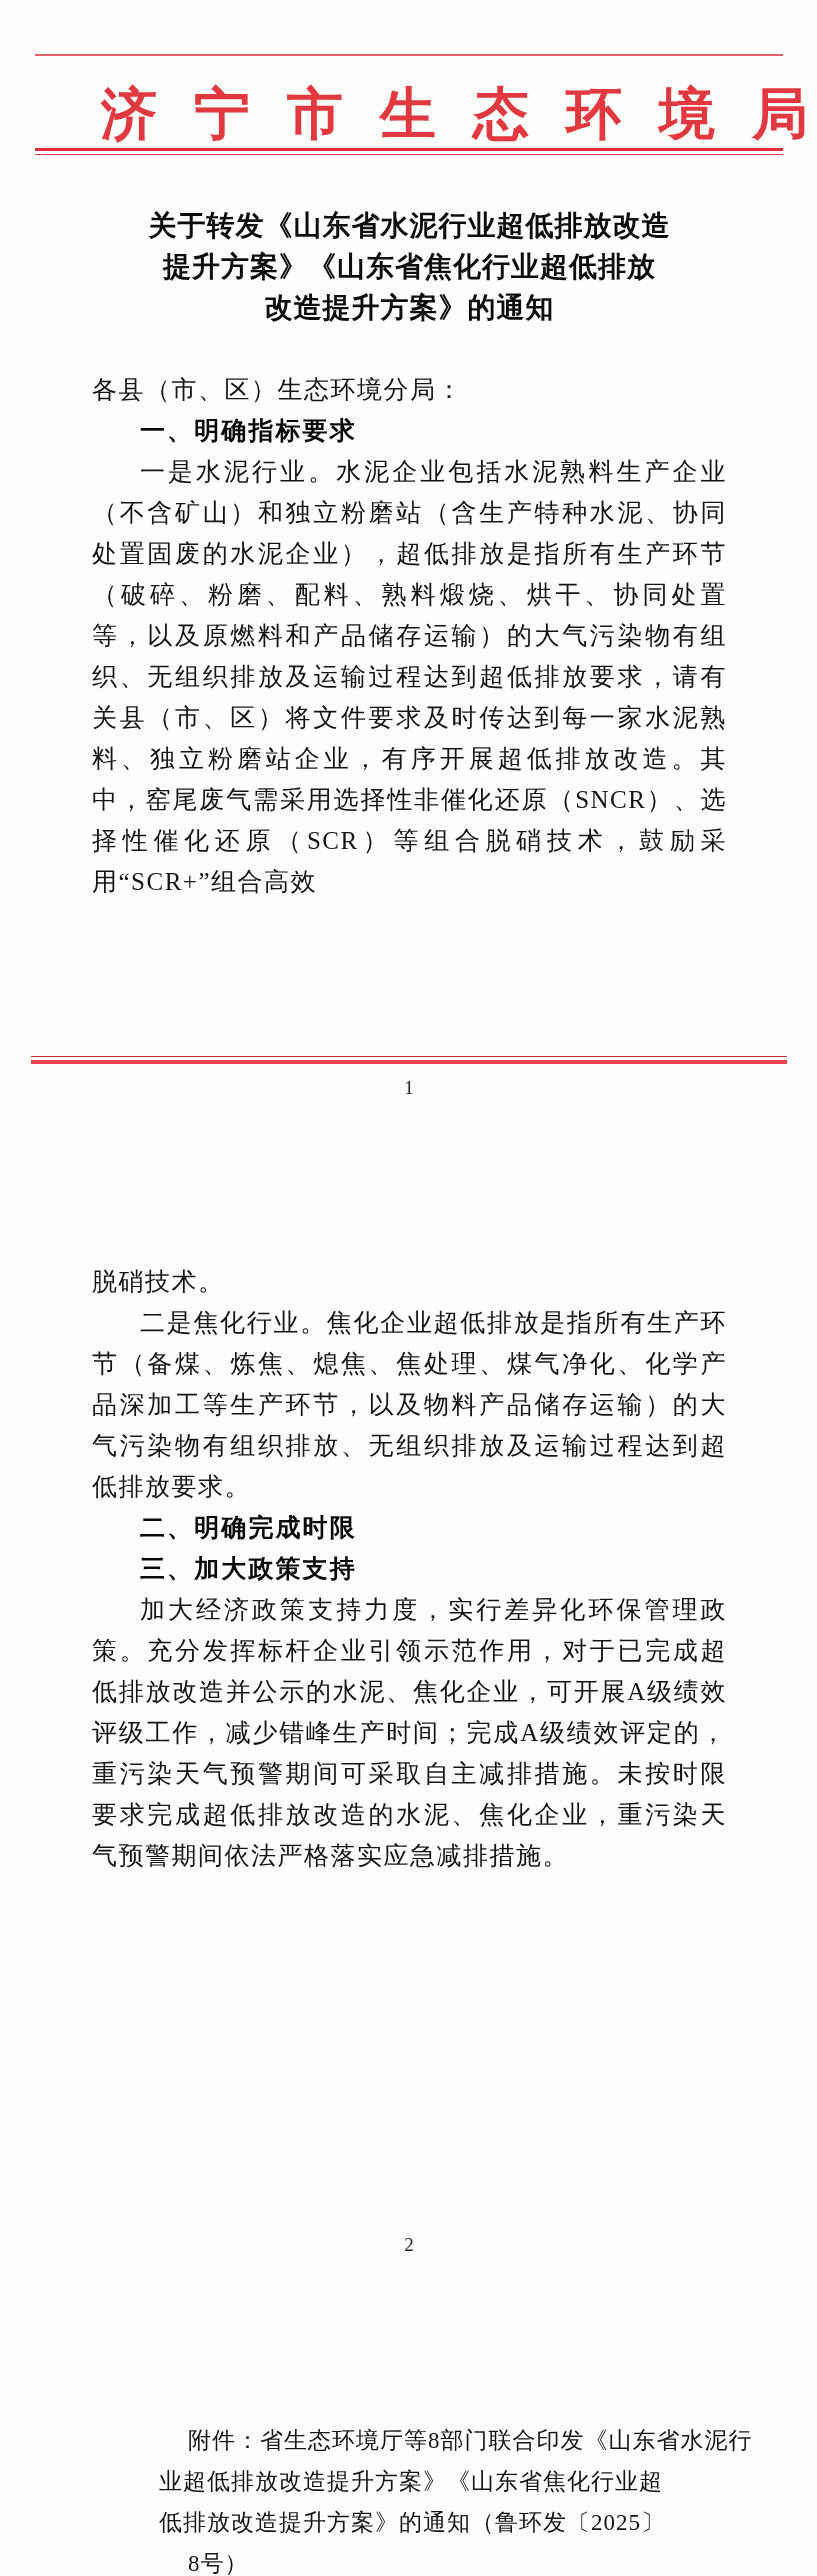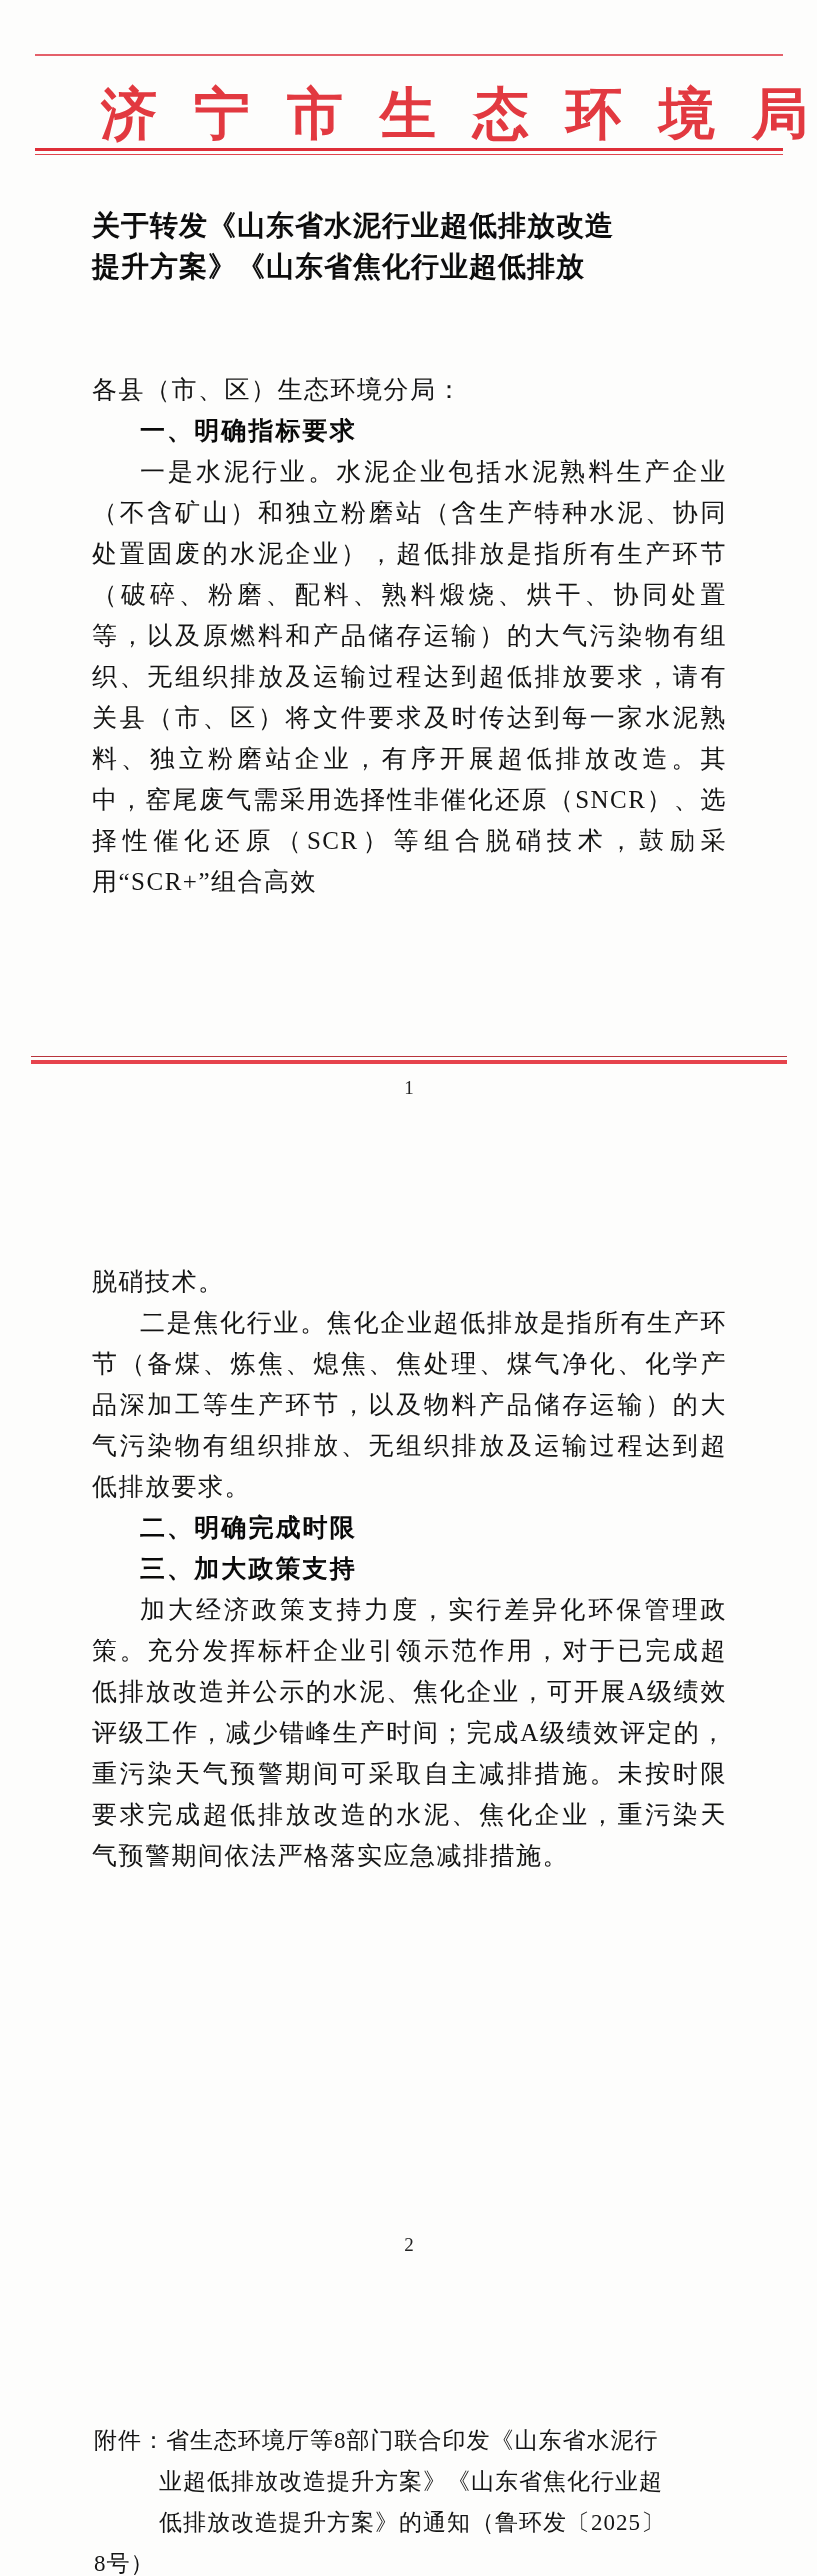--- a/index.html
+++ b/index.html
@@ -15,21 +15,21 @@
   .top-rule{top:54px;height:1.5px;background:#e4606a;}
   .hdr-rule-thick{top:148px;height:3.1px;background:#df2e38;}
   .hdr-rule-thin{top:154px;height:1px;background:#e0454d;}
   .agency{
     position:absolute;left:101px;top:86px;
     font-size:56px;font-weight:700;color:#e23940;
     letter-spacing:37px;white-space:nowrap;line-height:57px;
   }
   .title{
     position:absolute;left:92px;top:205px;width:635px;
-    font-weight:700;font-size:28px;line-height:41px;
+    text-align:center;font-weight:700;font-size:28px;line-height:41px;
     letter-spacing:1px;color:#0d0d0d;
   }
   .page-body{
     position:absolute;left:92px;width:635px;
     font-size:25px;line-height:41px;letter-spacing:1.5px;
     text-align:justify;color:#141414;
   }
   #page1-body{top:369px;}
   #page2-body{top:1261px;}
   .t-para{text-indent:48px;}
@@ -46,21 +46,21 @@
     position:absolute;left:0;width:100%;text-align:center;
     font-size:19px;color:#222;line-height:20.6px;
   }
   #pn1{top:1078px;}
   #pn2{top:2235px;}
   .attachment{
     position:absolute;left:94px;top:2420px;width:649px;
     font-size:23px;line-height:41px;letter-spacing:1px;color:#141414;
   }
   .att-line{white-space:nowrap;}
-  .att-line.t-1{}
+  .att-line.t-1{margin-left:94px;}
   .att-line.t-2{margin-left:65px;}
   .crease{position:absolute;left:0;top:0;pointer-events:none;}
 </style>
 </head>
 <body>
 
 <div class="doc">
 
   <div class="rule top-rule"></div>
 
@@ -68,20 +68,21 @@
 
   <div class="rule hdr-rule-thick"></div>
   <div class="rule hdr-rule-thin"></div>
 
   <div class="title">
 
       <div class="title-line">关于转发《山东省水泥行业超低排放改造</div>
 
       <div class="title-line">提升方案》《山东省焦化行业超低排放</div>
 
+      <div class="title-line">改造提升方案》的通知</div>
     </div>
 
   <div class="page-body" id="page1-body">
 
       <div class="block t-salutation">各县（市、区）生态环境分局：</div>
 
 
       <div class="block t-heading">一、明确指标要求</div>
 
       <div class="block t-para">一是水泥行业。水泥企业包括水泥熟料生产企业（不含矿山）和独立粉磨站（含生产特种水泥、协同处置固废的水泥企业），超低排放是指所有生产环节（破碎、粉磨、配料、熟料煅烧、烘干、协同处置等，以及原燃料和产品储存运输）的大气污染物有组织、无组织排放及运输过程达到超低排放要求，请有关县（市、区）将文件要求及时传达到每一家水泥熟料、独立粉磨站企业，有序开展超低排放改造。其中，窑尾废气需采用选择性非催化还原（SNCR）、选择性催化还原（SCR）等组合脱硝技术，鼓励采用“SCR+”组合高效</div>

